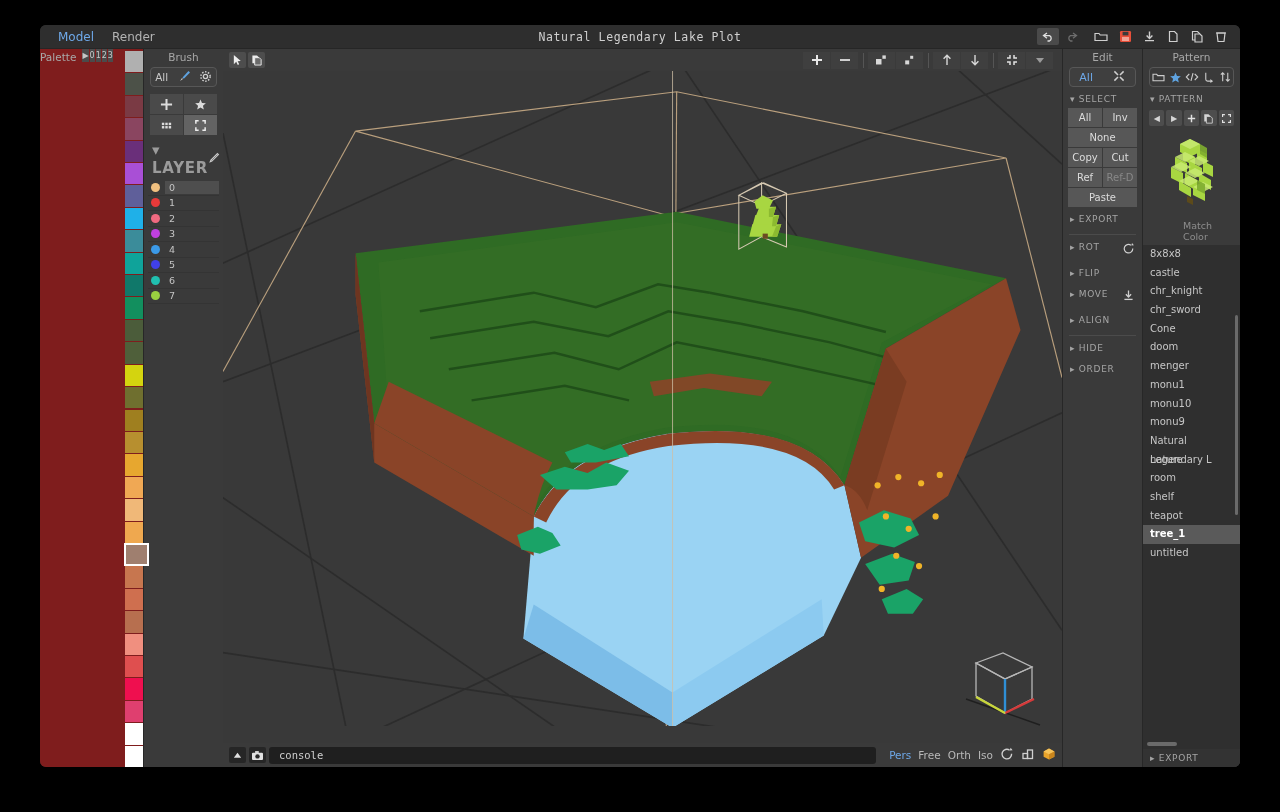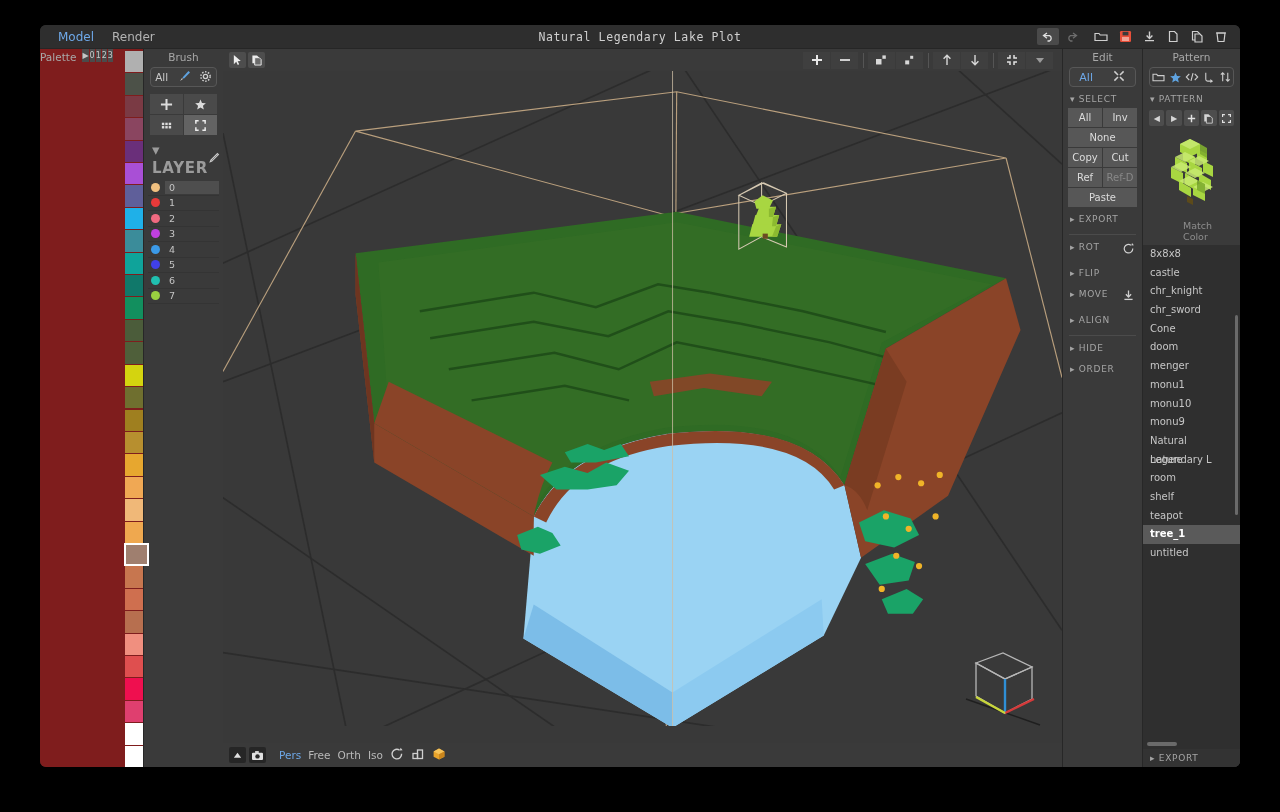--- a/index.html
+++ b/index.html
@@ -884,20 +884,21 @@
               <path d="M6 3 L10 8.5 L2 8.5 z" fill="#e0e0e0"></path>
             </svg>
         </div>
         <div class="cb-btn">
           <svg width="13" height="11" viewBox="0 0 14 12">
               <rect x="1" y="3" width="12" height="8" rx="1.2" fill="#e0e0e0"></rect>
               <rect x="4.4" y="1.2" width="4" height="2" fill="#e0e0e0"></rect>
               <circle cx="7" cy="7" r="2.4" fill="#262626"></circle>
             </svg>
         </div>
+        <input class="console-input" value="console" placeholder="console" style="">
         <div class="proj-modes">
           <span class="on">Pers</span>
           <span>Free</span>
           <span>Orth</span>
           <span>Iso</span>
           <span>
             <svg width="14" height="14" viewBox="0 0 14 14">
                 <path d="M11.6 6.8 A4.8 4.8 0 1 1 9.6 3.2" stroke="#d0d0d0" stroke-width="1.4" fill="none"></path>
                 <path d="M10.6 0.8 L9.8 3.6 L12.6 3.2" fill="#d0d0d0"></path>
               </svg>

